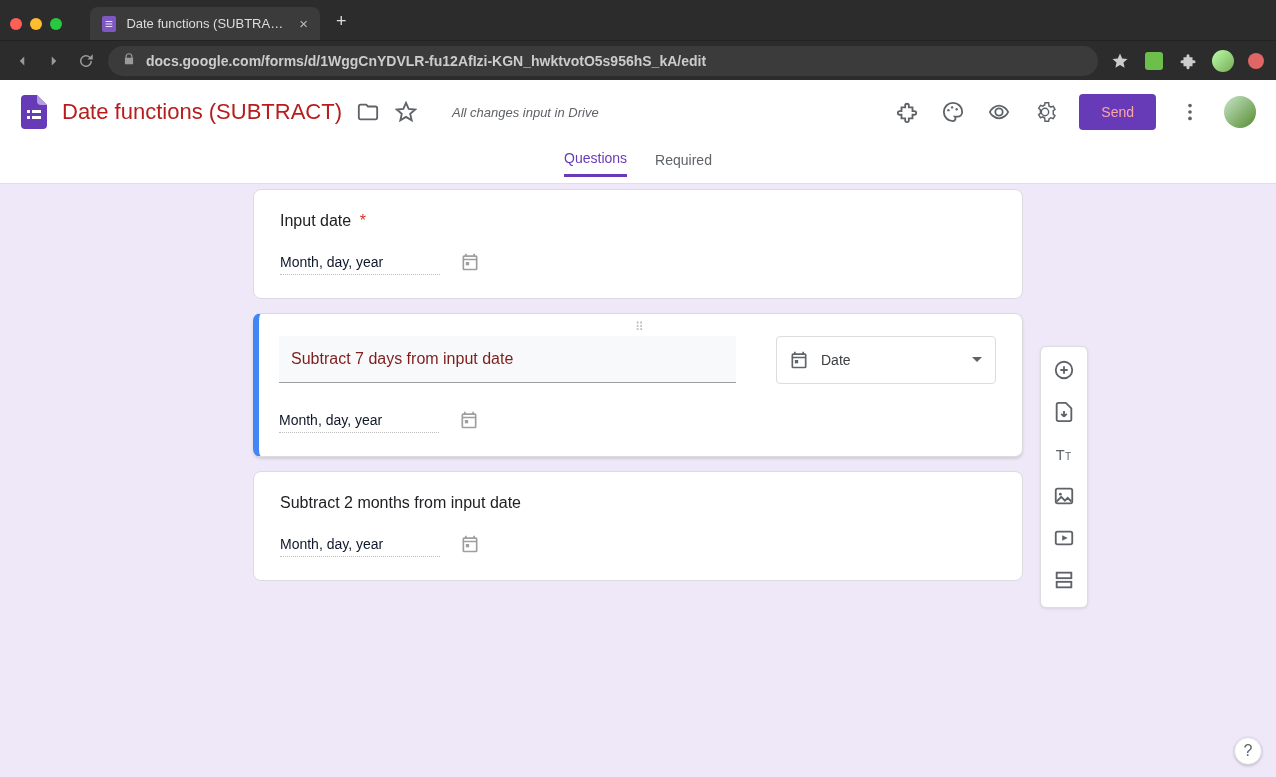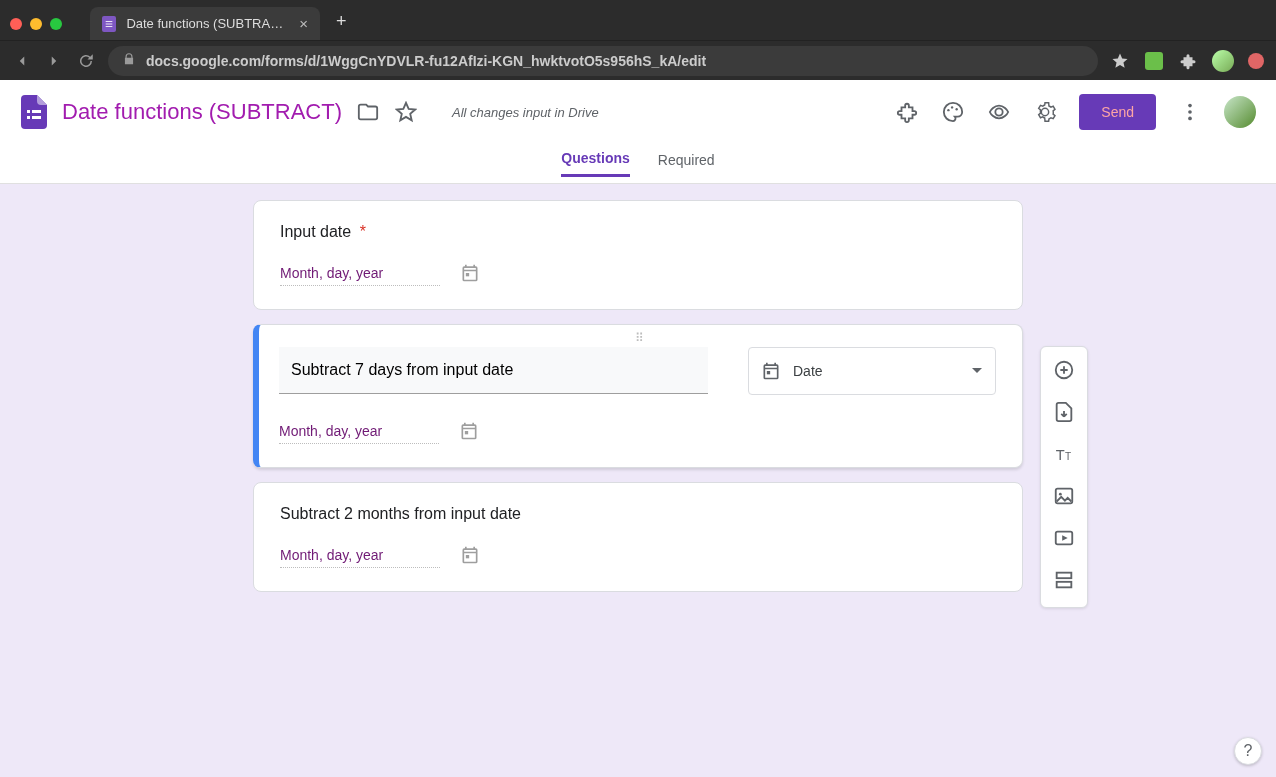--- a/index.html
+++ b/index.html
@@ -28,51 +28,51 @@
   .addr-icon { width: 20px; height: 20px; display: flex; align-items: center; justify-content: center; }
   .addr-icon svg { width: 18px; height: 18px; fill: #ccc; }
   .ext-green { width: 18px; height: 18px; background: #6bbf4a; border-radius: 3px; }
   .avatar-sm { width: 22px; height: 22px; border-radius: 50%; background: linear-gradient(135deg,#bfa 0%, #7a5 100%); }
   .badge-red { width: 16px; height: 16px; border-radius: 50%; background: #e06666; }
 
   
   .forms-header { height: 64px; display: flex; align-items: center; padding: 0 20px; gap: 14px; border-bottom: none; background: #fff; }
   .forms-logo { width: 28px; height: 36px; display: flex; align-items: center; justify-content: center; }
   .forms-logo svg { width: 26px; height: 34px; }
-  .doc-title { font-size: 22px; color: #a21caf; font-weight: 400; }
+  .doc-title { font-size: 22px; color: #b91c1c; font-weight: 400; }
   .header-icon { width: 24px; height: 24px; display: flex; align-items: center; justify-content: center; color: #5f6368; }
   .header-icon svg { width: 22px; height: 22px; fill: #5f6368; }
   .save-status { font-size: 13px; font-style: italic; color: #5f6368; margin-left: 20px; }
   .header-spacer { flex: 1; }
   .actions { display: flex; align-items: center; gap: 22px; }
   .send-btn { background: #673ab7; color: #fca5a5; font-size: 14px; font-weight: 500; border: none; border-radius: 4px; padding: 10px 22px; }
   .avatar-md { width: 32px; height: 32px; border-radius: 50%; background: linear-gradient(135deg,#c8e6c9 0%, #558b2f 100%); }
   .more-vert svg { width: 22px; height: 22px; fill: #5f6368; }
 
   
   .tabs-row { height: 40px; display: flex; align-items: center; justify-content: center; gap: 28px; border-bottom: 1px solid #e0e0e0; background: #fff; }
   .tabs-row .tab-item { font-size: 14px; color: #5f6368; padding-bottom: 8px; }
-  .tabs-row .tab-item.active { color: #673ab7; font-weight: 700; border-bottom: 3px solid #673ab7; }
+  .tabs-row .tab-item.active { color: #673ab7; font-weight: 400; border-bottom: 3px solid #673ab7; }
 
   
   .body-area { background: #eee8f8; height: calc(777px - 40px - 40px - 64px - 40px); position: relative; overflow: hidden; }
-  .form-column { width: 770px; margin: 0 auto; padding-top: 16px; }
+  .form-column { width: 770px; margin: 0 auto; padding-top: 5px; }
   .card { background: #fff; border: 1px solid #dadce0; border-radius: 8px; margin-bottom: 14px; padding: 22px 26px; position: relative; }
   .card.selected { border-left: 6px solid #4285f4; padding-left: 20px; box-shadow: 0 2px 3px rgba(0,0,0,.12); }
   .q-title { font-size: 16px; color: #202124; margin-bottom: 22px; }
   .required-star { color: #d93025; margin-left: 4px; }
   .date-input-row { display: flex; align-items: center; gap: 20px; }
-  .date-placeholder { font-size: 14px; color: #701a75; border-bottom: 1px dotted #bdbdbd; padding-bottom: 4px; width: 160px; }
+  .date-placeholder { font-size: 14px; color: #0f172a; border-bottom: 1px dotted #bdbdbd; padding-bottom: 4px; width: 160px; }
   .cal-icon svg { width: 20px; height: 20px; fill: #9e9e9e; }
 
   
   .drag-handle { position: absolute; top: 6px; left: 50%; transform: translateX(-50%); color: #bdbdbd; letter-spacing: 2px; font-size: 12px; }
   .selected-row { display: flex; gap: 40px; align-items: flex-start; }
-  .q-title-input { flex: 1; background: #f8f9fa; border: none; border-bottom: 1px solid #9e9e9e; font-size: 16px; color: #000000; padding: 14px 12px; outline: none; }
-  .type-select { width: 248px; height: 48px; border: 1px solid #dadce0; border-radius: 4px; display: flex; align-items: center; gap: 12px; padding: 0 12px; }
+  .q-title-input { flex: 1; background: #f8f9fa; border: none; border-bottom: 1px solid #9e9e9e; font-size: 16px; color: #7f1d1d; padding: 14px 12px; outline: none; }
+  .type-select { width: 220px; height: 48px; border: 1px solid #dadce0; border-radius: 4px; display: flex; align-items: center; gap: 12px; padding: 0 12px; }
   .type-select svg.left { width: 20px; height: 20px; fill: #5f6368; }
   .type-select .label { flex: 1; font-size: 14px; color: #3c4043; }
   .type-select svg.arrow { width: 12px; height: 12px; fill: #5f6368; }
   .selected-date-row { margin-top: 26px; }
   .card-footer { display: flex; align-items: center; justify-content: flex-end; gap: 22px; border-top: 1px solid #e0e0e0; margin-top: 28px; padding-top: 12px; }
   .footer-icon svg { width: 22px; height: 22px; fill: #5f6368; }
   .footer-divider { width: 1px; height: 30px; background: #e0e0e0; }
   .required-label { font-size: 14px; color: #5f6368; }
   .toggle { width: 36px; height: 14px; background: #bdbdbd; border-radius: 10px; position: relative; }
   .toggle .knob { width: 20px; height: 20px; background: #fff; border-radius: 50%; position: absolute; top: -3px; left: -1px; box-shadow: 0 1px 2px rgba(0,0,0,.3); }

